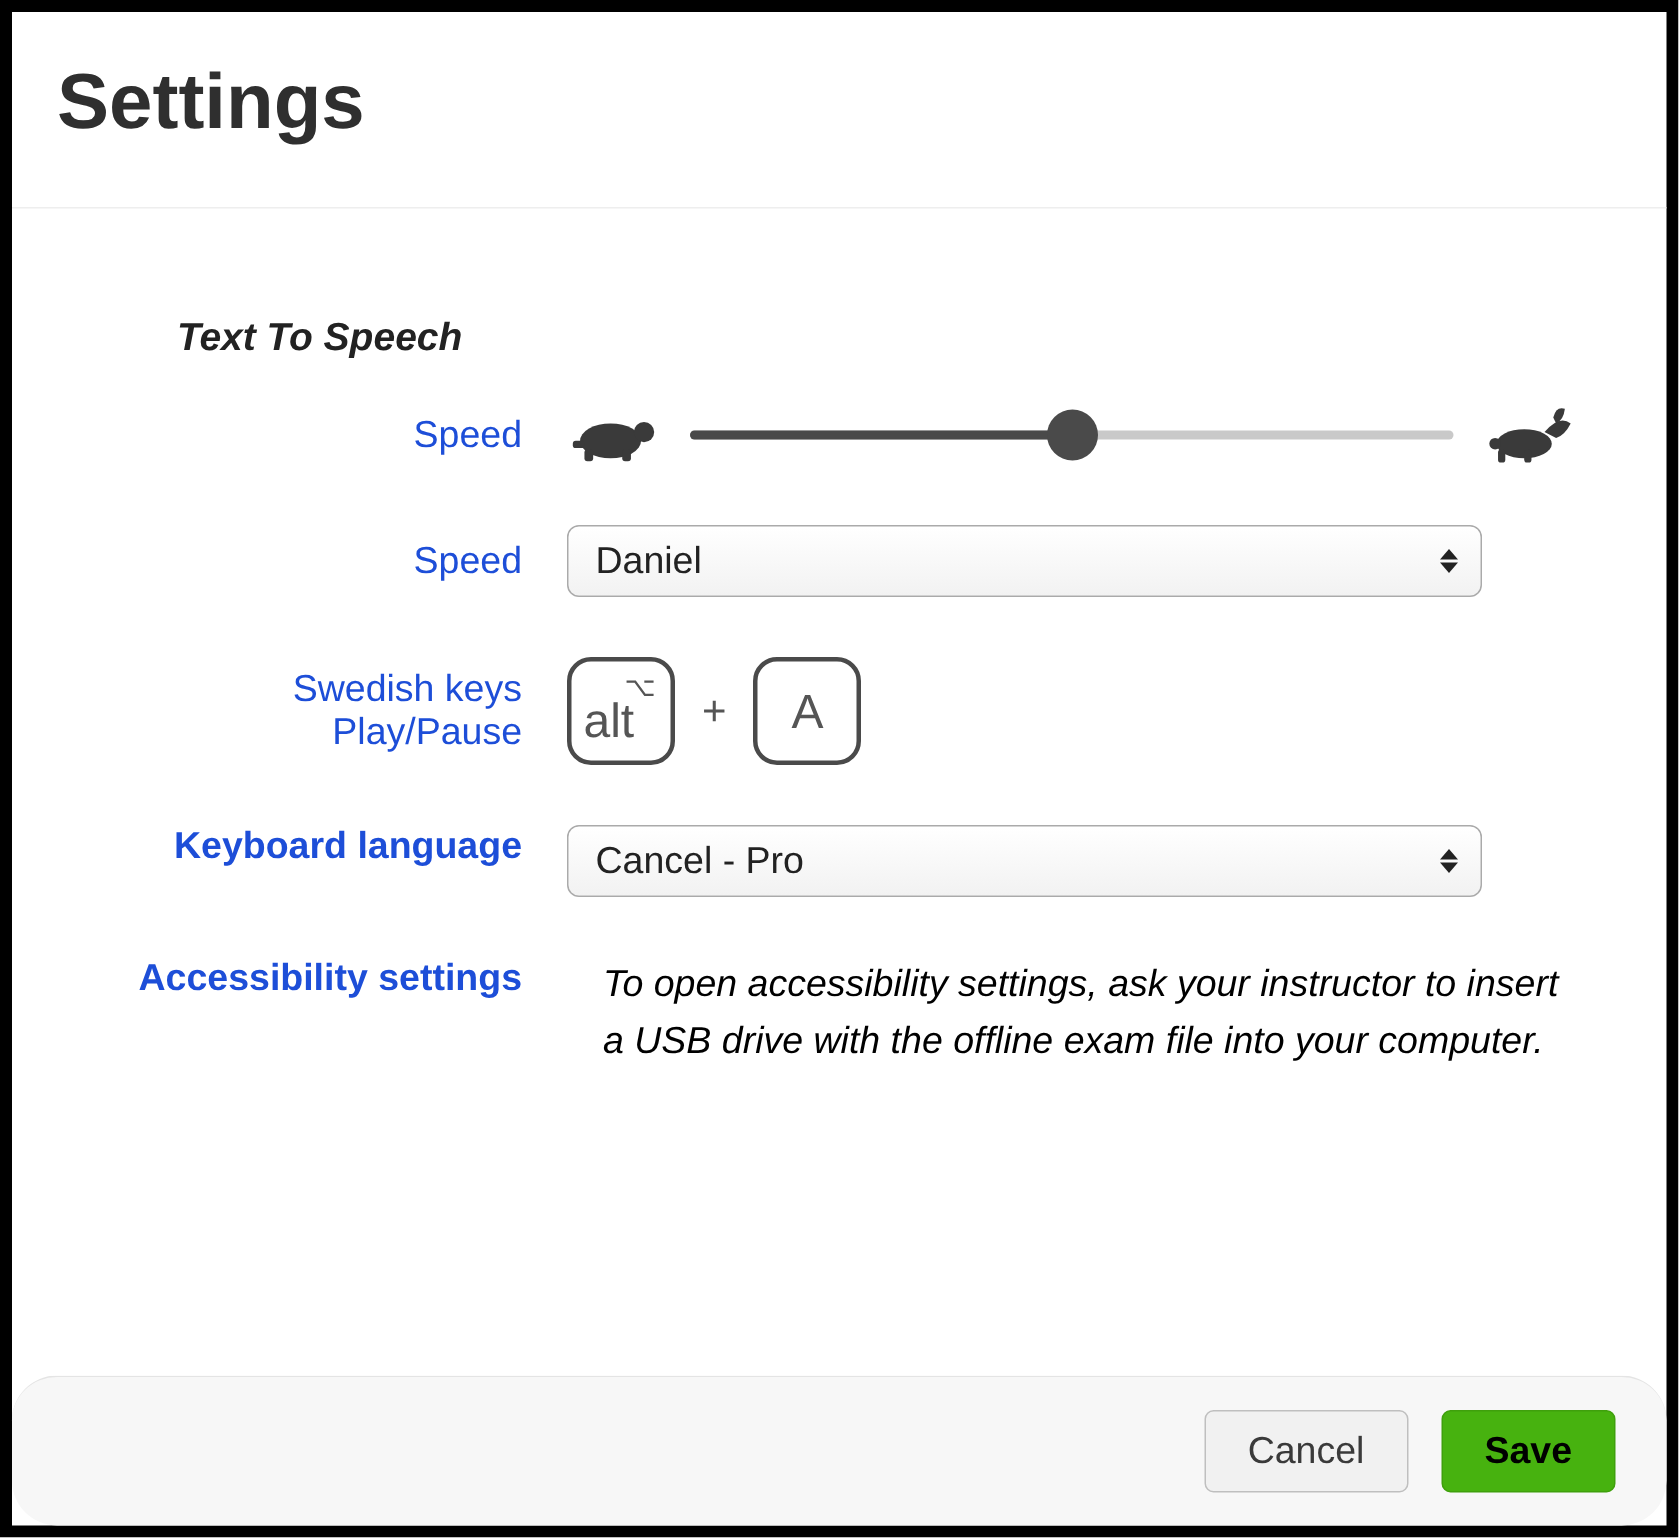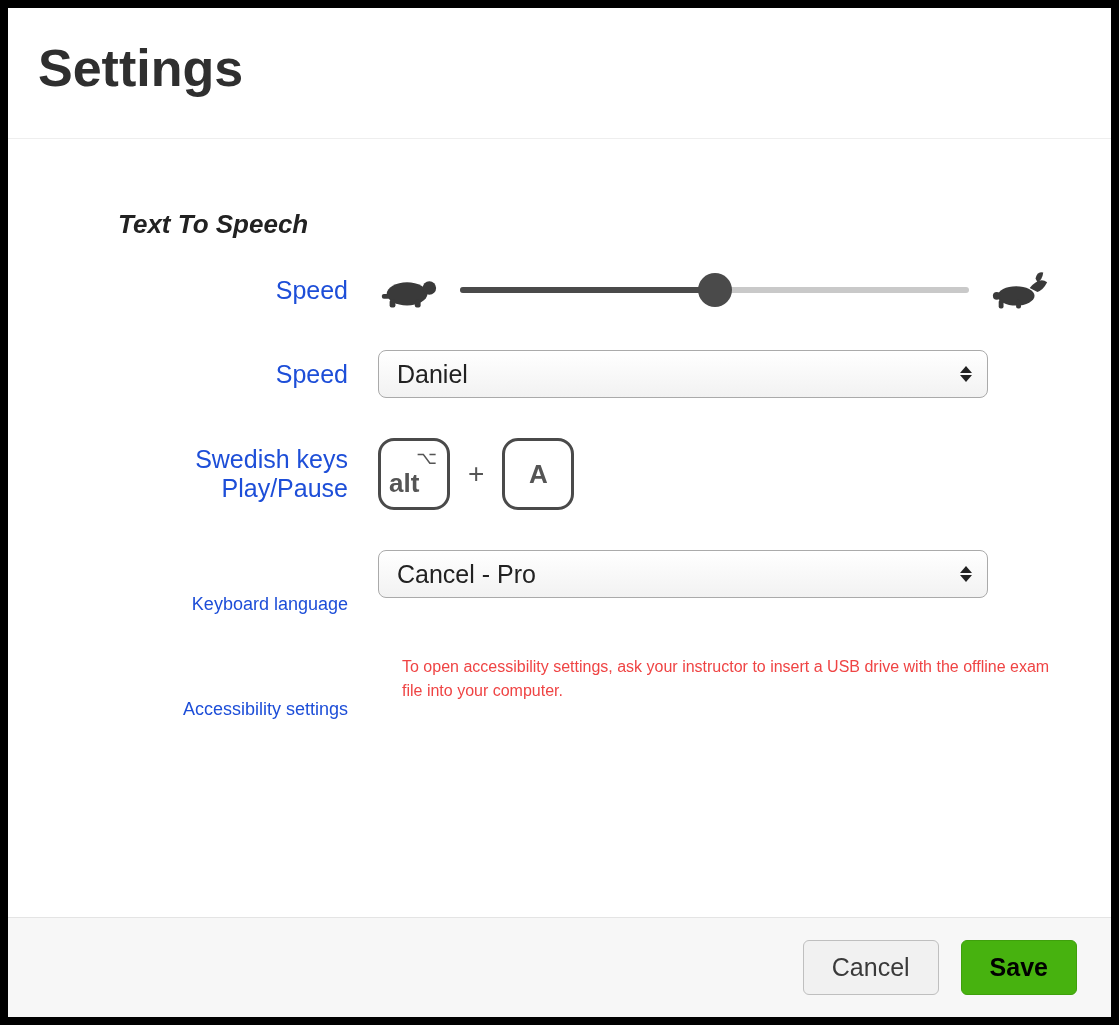--- a/index.html
+++ b/index.html
@@ -44,21 +44,21 @@
     margin-bottom: 40px;
   }
   .row-speed { align-items: center; }
   .label-col {
     width: 310px;
     text-align: right;
     padding-right: 30px;
     font-size: 25px;
     color: #1d4ed8;
   }
-  .label-bold { font-weight: 400; font-size: 18px; margin-top: 44px; }
+  .label-bold { font-weight: 700; font-size: 25px; }
   .control-col {
     flex: 1;
     display: flex;
     align-items: flex-end;
   }
   
   .slider-wrap {
     display: flex;
     align-items: center;
     width: 100%;
@@ -145,37 +145,39 @@
     color: #555;
     font-size: 22px;
     display: flex; align-items: center; justify-content: center;
   }
   .key-alt { align-items: flex-end; justify-content: flex-start; padding: 0 0 8px 8px; }
   .key-alt .glyph {
     position: absolute;
     top: 6px; right: 10px;
     font-size: 18px;
   }
-  .key .main { font-size: 26px; font-weight: bold; }
+  .key .main { font-size: 32px; }
   .plus { font-size: 28px; color: #555; }
   
   .help {
-    color: #ef4444;
-    font-size: 16px;
+    font-style: italic;
+    color: #000000;
+    font-size: 25px;
     line-height: 1.5;
     max-width: 670px;
   }
   
   .footer {
     border-top: 1px solid #e4e4e4;
     background: #f7f7f7;
     padding: 22px 34px;
     display: flex;
     justify-content: flex-end;
     gap: 22px;
+    border-radius: 30px;
   }
   .btn {
     font-size: 25px;
     padding: 12px 28px;
     border-radius: 6px;
     border: 1px solid #bfbfbf;
     background: #f1f1f1;
     color: #3a3a3a;
     cursor: pointer;
   }

